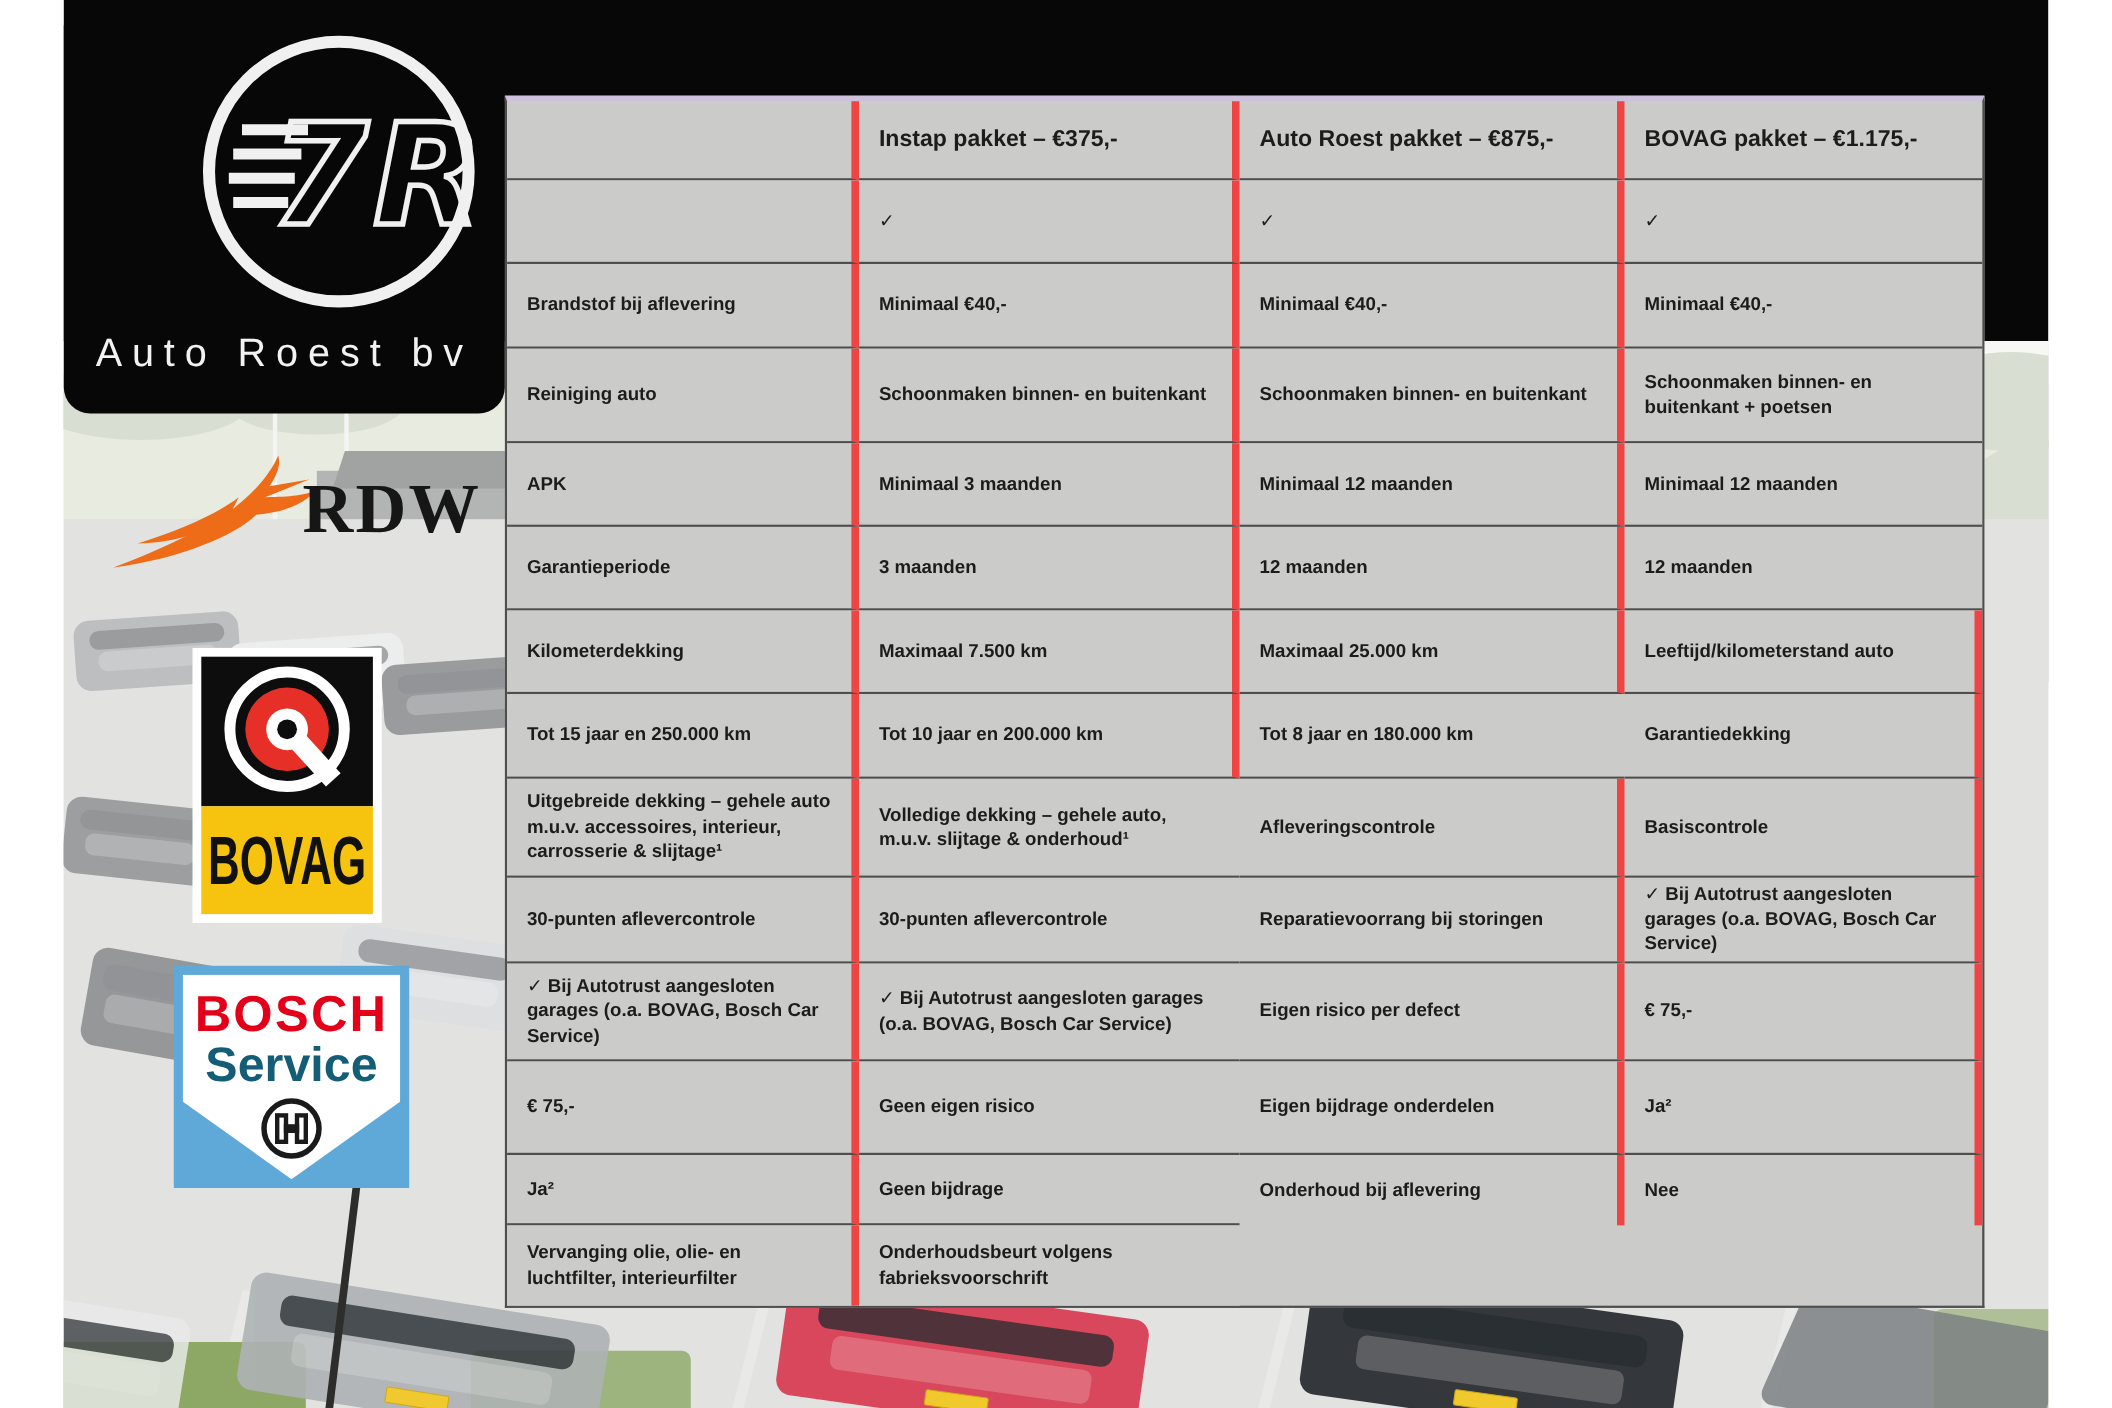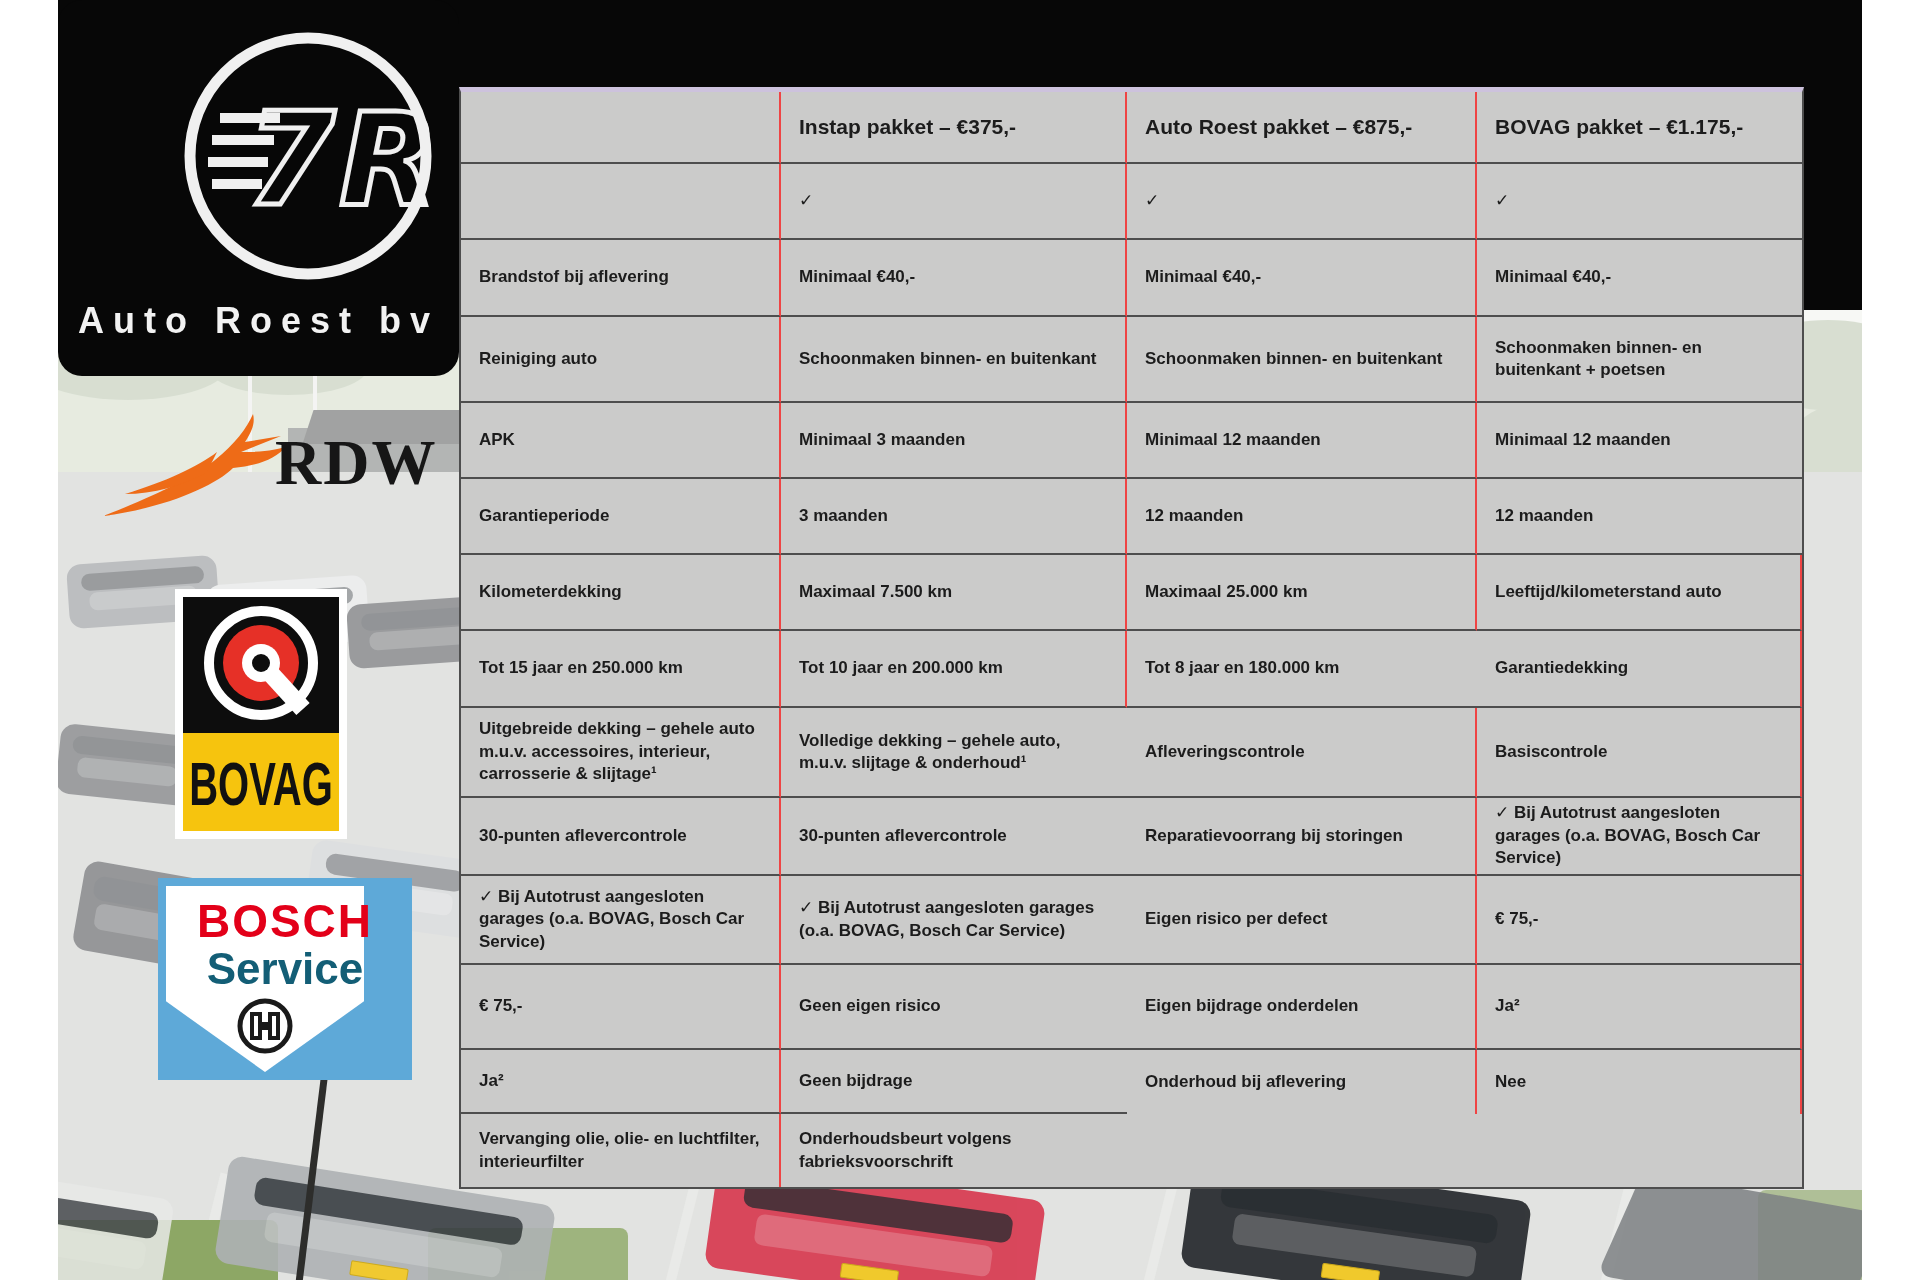--- a/index.html
+++ b/index.html
@@ -8,21 +8,21 @@
     background:#ffffff;
     font-family:"Liberation Sans","DejaVu Sans",sans-serif;
   }
 
   
   .black-band{position:absolute;left:58px;top:0;width:1804px;height:310px;background:#070707;}
   .logo-box{position:absolute;left:58px;top:0;width:401px;height:376px;background:#070707;border-radius:24px;}
   .logo-mark{position:absolute;left:70px;top:18px;width:360px;height:280px;}
   .logo-wordmark{
     position:absolute;left:0;top:300px;width:401px;text-align:center;
-    color:#f2f2f2;font-size:36px;font-weight:bold;letter-spacing:9px;white-space:nowrap;
+    color:#f2f2f2;font-size:36px;font-weight:normal;letter-spacing:9px;white-space:nowrap;
   }
 
   
   .rdw{position:absolute;left:95px;top:408px;width:330px;height:120px;}
   .rdw-text{
     position:absolute;left:180px;top:18px;color:#161616;
     font-family:"Liberation Serif","DejaVu Serif",serif;
     font-size:64px;font-weight:bold;letter-spacing:2px;
   }
 
@@ -31,21 +31,21 @@
   .bovag-black{position:absolute;left:8px;top:8px;width:156px;height:136px;background:#0d0d0d;}
   .bovag-yellow{position:absolute;left:8px;top:144px;width:156px;height:98px;background:#f6c40e;}
   .bovag-text{
     position:absolute;left:0;top:16px;width:156px;text-align:center;color:#111;
     font-size:40px;font-weight:bold;letter-spacing:0px;
     transform:scaleY(1.55);transform-origin:top center;
     font-stretch:condensed;
   }
 
   
-  .bosch{position:absolute;left:158px;top:878px;width:254px;height:202px;background:#5ea9d8;}
+  .bosch{position:absolute;left:158px;top:878px;width:214px;height:202px;background:#5ea9d8;}
   .bosch-banner{
     position:absolute;left:8px;top:8px;width:198px;height:186px;
     background:#ffffff;
     clip-path:polygon(0 0,100% 0,100% 62%,50% 100%,0 62%);
   }
   .bosch-word1{position:absolute;left:0;top:16px;width:100%;text-align:center;color:#e30019;font-size:46px;font-weight:bold;letter-spacing:2px;}
   .bosch-word2{position:absolute;left:0;top:66px;width:100%;text-align:center;color:#135e76;font-size:44px;font-weight:bold;}
   .bosch-sym{position:absolute;left:77px;top:118px;width:60px;height:60px;}
 
   
@@ -71,21 +71,21 @@
   
   .pkg-table{
     position:absolute;left:459px;top:87px;width:1345px;height:1102px;
     display:grid;box-sizing:border-box;
     grid-template-columns:320px 346px 350px 325px;
     grid-template-rows:72px 76px 77px 86px 76px 76px 76px 77px 90px 78px 89px 85px 64px 73px;
     border:2px solid #4e4e4e;border-top:5px solid #cdc2dd;
     background:#cbcbca;
   }
   .cell{
-    box-sizing:border-box;border-right:2px solid #ef4444;border-bottom:2px solid #4e4e4e;
+    box-sizing:border-box;border-right:7px solid #ef4444;border-bottom:2px solid #4e4e4e;
     background:#cbcbca;color:#1c1c1c;
     display:flex;align-items:center;
     padding:6px 16px 6px 18px;
     font-weight:bold;font-size:17px;line-height:1.32;
   }
   .cell.lastcol{border-right:none;}
   .cell.lastrow{border-bottom:none;}
   .cell.head{font-size:21px;}
 </style>
 </head>

